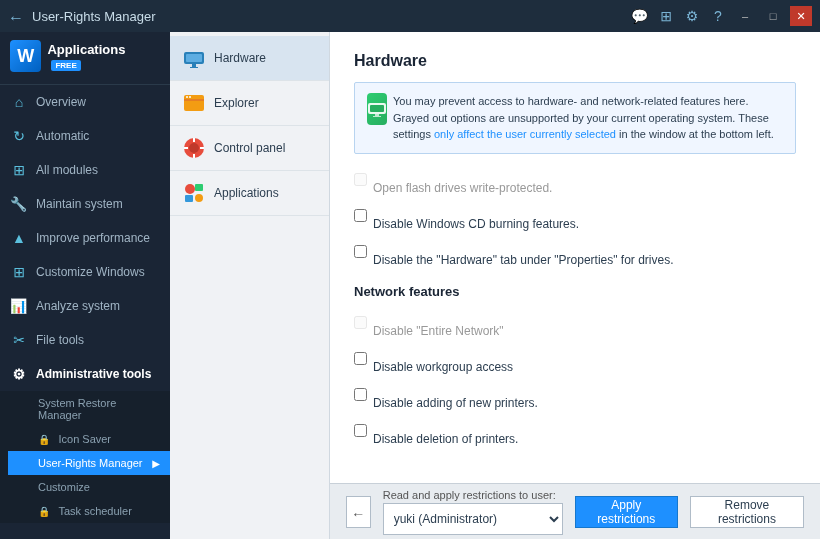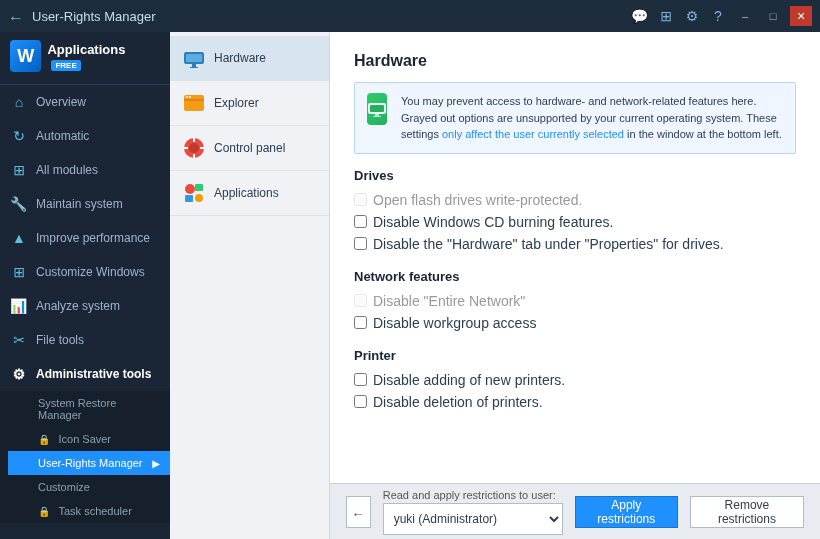--- a/index.html
+++ b/index.html
@@ -36,29 +36,29 @@
     .center-item { display: flex; align-items: center; gap: 8px; padding: 10px 12px; cursor: pointer; color: #2c3e50; font-size: 12px; border-bottom: 1px solid #dde3e8; }
     .center-item.active { background: #d8e4f0; }
     .center-item-icon { width: 24px; height: 24px; flex-shrink: 0; display: flex; align-items: center; justify-content: center; }
 
     
     .right-panel { flex: 1; background: #fff; display: flex; flex-direction: column; overflow: hidden; }
     .right-content { flex: 1; padding: 20px 24px; overflow-y: auto; }
 
     .section-title { font-size: 16px; color: #1a2535; font-weight: 600; margin-bottom: 12px; }
 
-    .info-box { display: flex; align-items: flex-start; gap: 14px; background: #f0f6ff; border: 1px solid #b8d4f0; padding: 10px 12px; margin-bottom: 8px; border-radius: 2px; }
+    .info-box { display: flex; align-items: flex-start; gap: 6px; background: #f0f6ff; border: 1px solid #b8d4f0; padding: 10px 12px; margin-bottom: 8px; border-radius: 2px; }
     .info-text { font-size: 11px; color: #2c3e50; line-height: 1.5; }
     .info-text em { color: #1e90ff; font-style: normal; }
 
     .subsection-title { font-size: 13px; color: #1a2535; font-weight: 600; margin: 14px 0 6px; }
 
     .checkbox-row { display: flex; align-items: center; gap: 6px; padding: 3px 0; }
     .checkbox-row input[type=checkbox] { width: 13px; height: 13px; cursor: pointer; }
-    .checkbox-row label { font-size: 14px; color: #2c3e50; cursor: pointer; }
+    .checkbox-row label { font-size: 12px; color: #2c3e50; cursor: pointer; margin-top: 16px; }
     .checkbox-row.disabled label { color: #999; }
     .checkbox-row.disabled input { opacity: 0.5; }
 
     
     .bottom-bar { height: 56px; background: #e8ecf0; border-top: 1px solid #c8d0d8; display: flex; align-items: center; padding: 0 16px; gap: 12px; flex-shrink: 0; }
     .bottom-back-btn { width: 32px; height: 32px; background: #fff; border: 1px solid #b0bcc8; display: flex; align-items: center; justify-content: center; cursor: pointer; font-size: 14px; color: #555; }
     .bottom-text { flex: 1; }
     .bottom-label { font-size: 11px; color: #555; margin-bottom: 2px; }
     .bottom-select { width: 180px; height: 32px; border: 1px solid #b0bcc8; background: #fff; font-size: 12px; padding: 0 6px; color: #2c3e50; cursor: pointer; }
     .bottom-btn { height: 32px; padding: 0 16px; font-size: 12px; cursor: pointer; border: 1px solid #b0bcc8; }
@@ -229,21 +229,20 @@
             <rect x="3" y="6" width="14" height="7" rx="1" fill="#27ae60"></rect>
             <rect x="8" y="15" width="4" height="2" fill="#fff" opacity="0.7"></rect>
             <rect x="6" y="17" width="8" height="1" fill="#fff" opacity="0.7"></rect>
           </svg>
         </div>
         <div class="info-text">
           You may prevent access to hardware- and network-related features here. Grayed out options are unsupported by your current operating system. These settings <em>only affect the user currently selected</em> in the window at the bottom left.
         </div>
       </div>
 
-      <div class="subsection-title">Drives</div>
       <div class="checkbox-row disabled">
         <input type="checkbox" id="cb1" disabled="" style="">
         <label for="cb1">Open flash drives write-protected.</label>
       </div>
       <div class="checkbox-row">
         <input type="checkbox" id="cb2" style="">
         <label for="cb2">Disable Windows CD burning features.</label>
       </div>
       <div class="checkbox-row">
         <input type="checkbox" id="cb3" style="">
@@ -253,21 +252,20 @@
       <div class="subsection-title">Network features</div>
       <div class="checkbox-row disabled">
         <input type="checkbox" id="cb4" disabled="" style="">
         <label for="cb4">Disable "Entire Network"</label>
       </div>
       <div class="checkbox-row">
         <input type="checkbox" id="cb5" style="">
         <label for="cb5">Disable workgroup access</label>
       </div>
 
-      <div class="subsection-title">Printer</div>
       <div class="checkbox-row">
         <input type="checkbox" id="cb6" style="">
         <label for="cb6">Disable adding of new printers.</label>
       </div>
       <div class="checkbox-row">
         <input type="checkbox" id="cb7" style="">
         <label for="cb7">Disable deletion of printers.</label>
       </div>
     </div>
 

